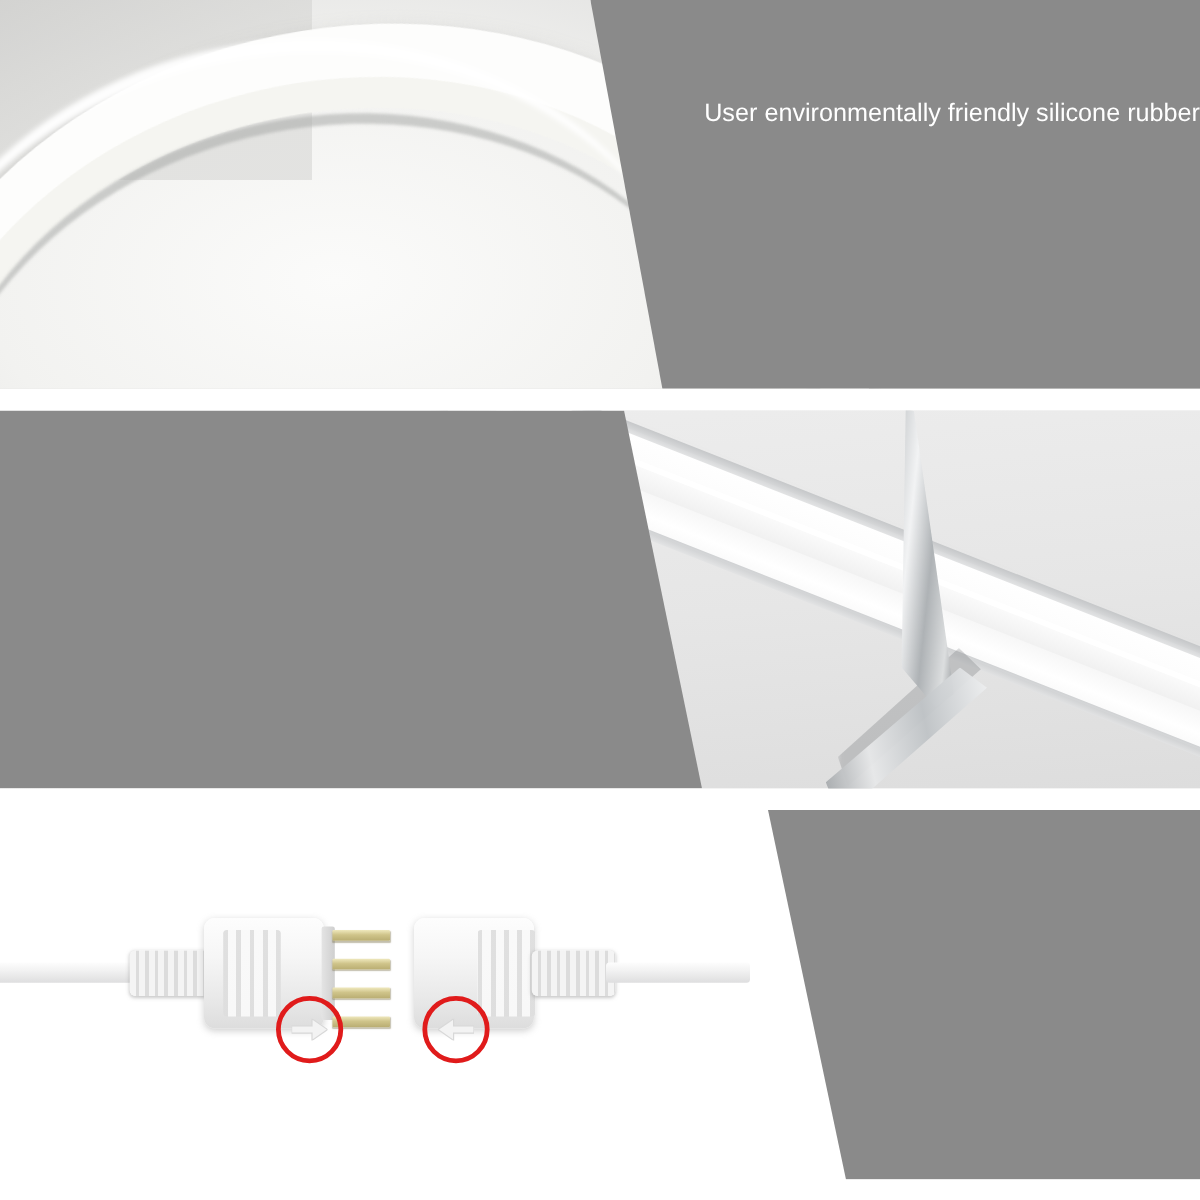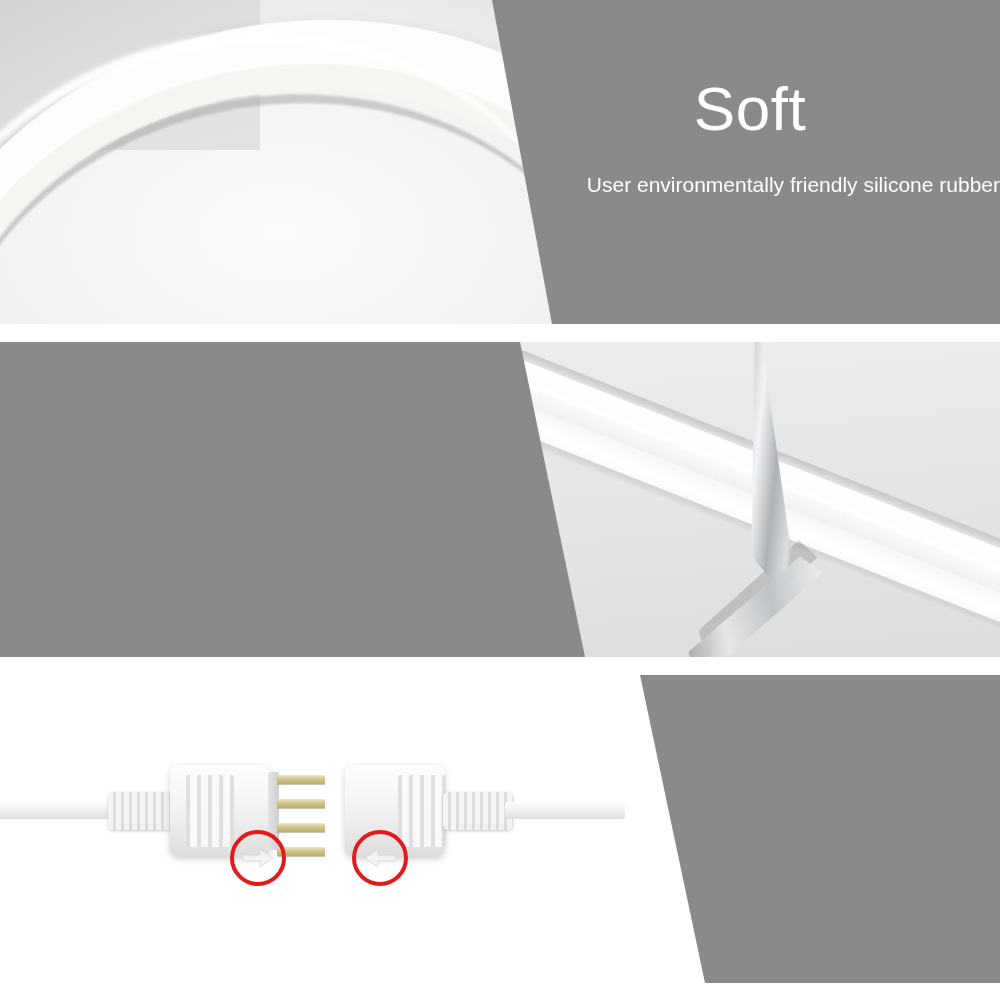--- a/index.html
+++ b/index.html
@@ -229,21 +229,20 @@
     <div class="panel-photo">
       <div id="p1-photo-bg"></div>
       <div class="tube" id="tube-main"></div>
       <div class="tube" id="tube-inner"></div>
       <div class="tube" id="tube-shadowline"></div>
       <div class="tube" id="tube-gloss"></div>
       <div class="tube" id="tube-tail"></div>
     </div>
     <div class="gray-wedge" id="p1-wedge"></div>
     <div class="txt-block" id="p1-text">
-      <div class="head">Soft</div>
       <div class="sub">User environmentally friendly silicone rubber</div>
     </div>
   </section>
 
   <section class="panel" id="panel2">
     <div class="panel-photo">
       <div id="p2-photo-bg"></div>
       <div class="strip" id="strip-body"></div>
       <div class="strip" id="strip-groove1"></div>
       <div class="strip" id="strip-face"></div>

